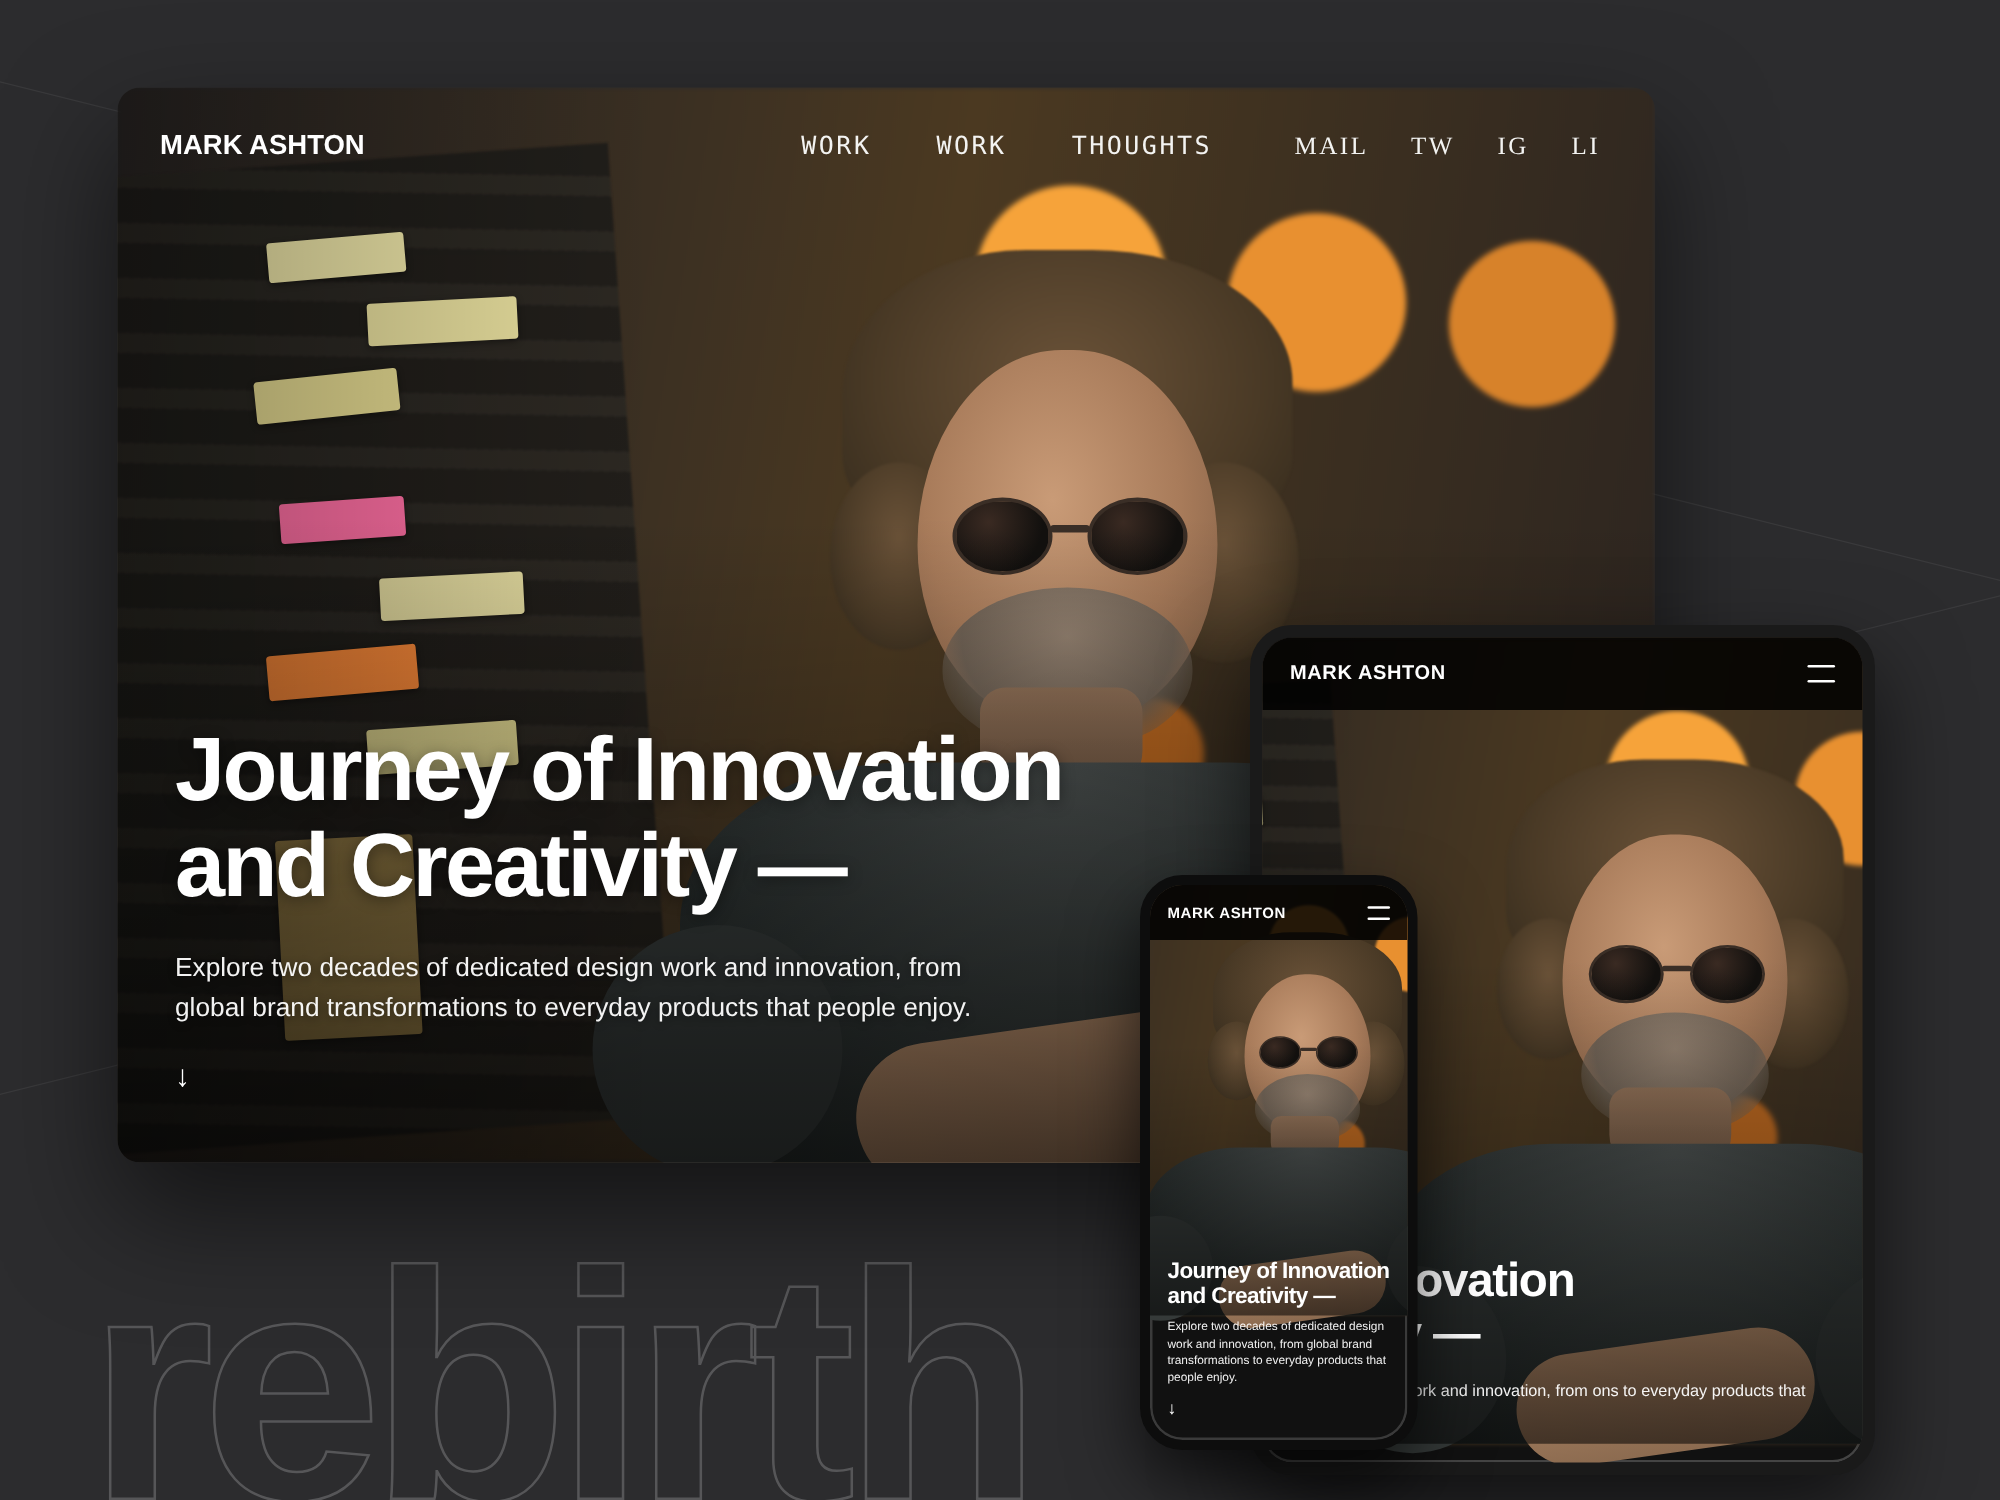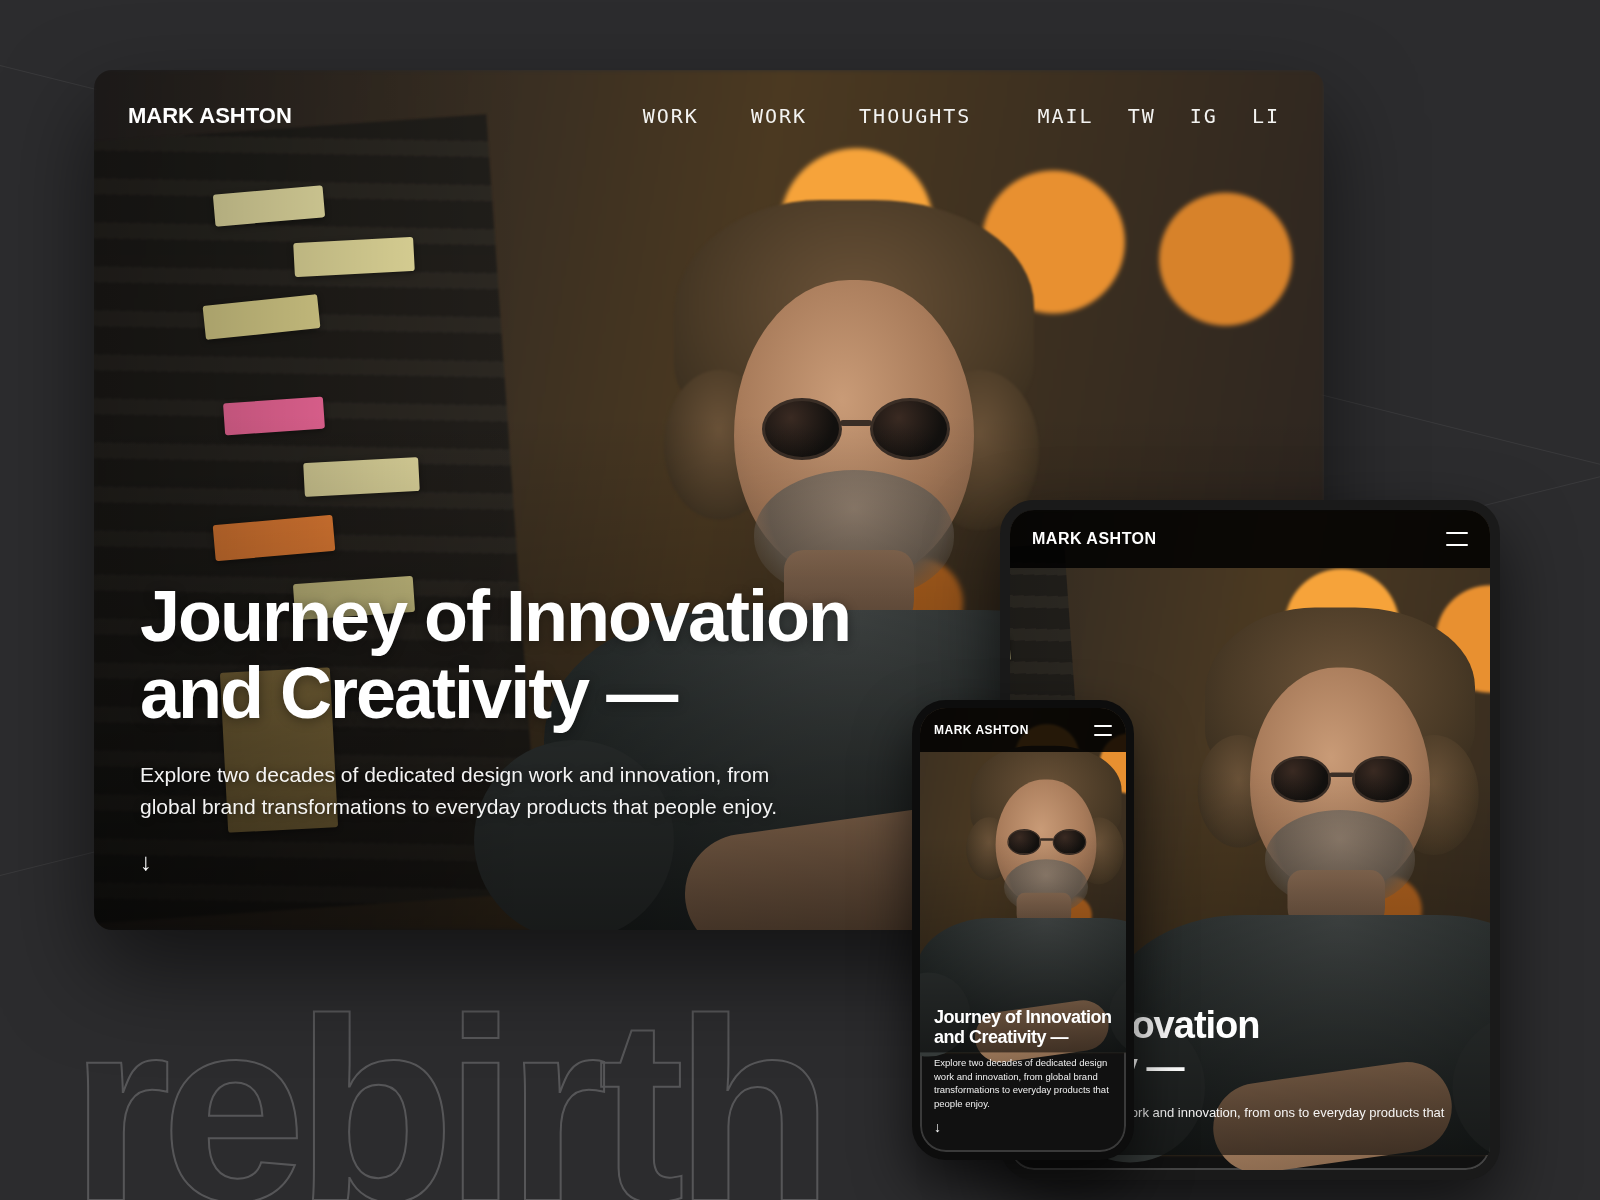--- a/index.html
+++ b/index.html
@@ -140,21 +140,21 @@
   .nav {
     position:absolute; top:0; left:0; right:0; height:92px;
     display:flex; align-items:center; padding:0 34px;
     font-family: "Menlo","Consolas",monospace;
     font-size:20px; letter-spacing:2px;
     z-index:10;
   }
   .brand { font-family: -apple-system, Arial, sans-serif; font-weight:800; letter-spacing:0; font-size:22px; }
   .nav-spacer { flex:1; }
   .nav a { color:#f3f3f1; text-decoration:none; margin:12px 26px; cursor:pointer; }
-  .nav .socials a { margin:0 10px; }
+  .nav .socials a { margin:0 10px;font-family:Liberation Serif, serif; }
   .socials { margin-left:30px; }
 
   
   .hero-copy {
     position:absolute; left:46px; bottom:54px; right:46px; z-index:10;
   }
   .hero-title {
     font-size:72px; font-weight:700; letter-spacing:-2px; line-height:1.08;
     margin-bottom:26px;
     text-shadow: 0 2px 12px rgba(0,0,0,.4);

